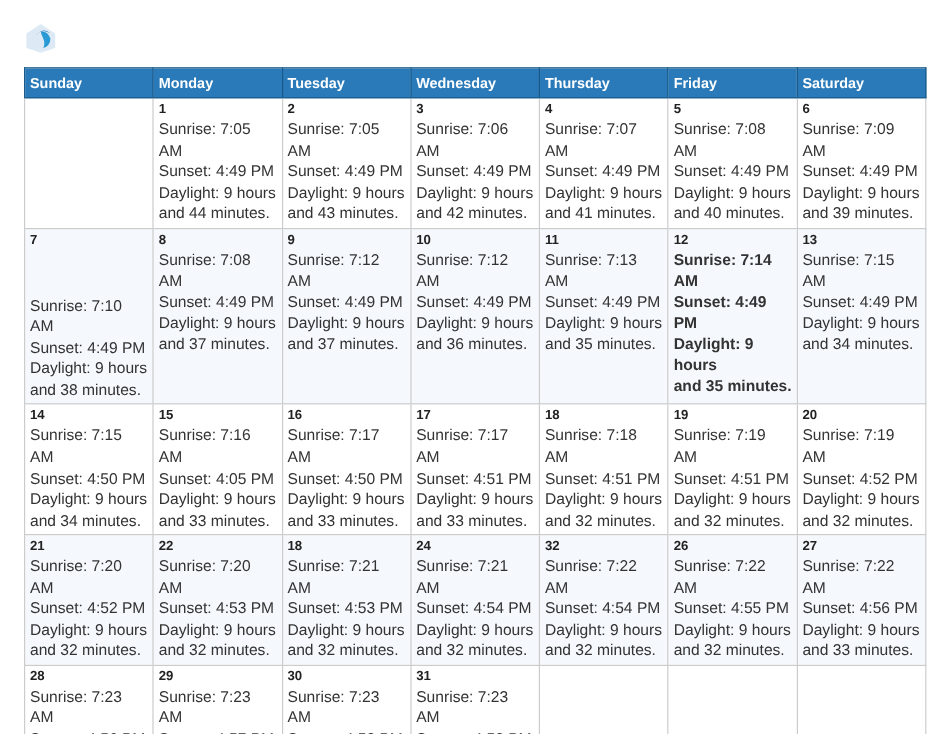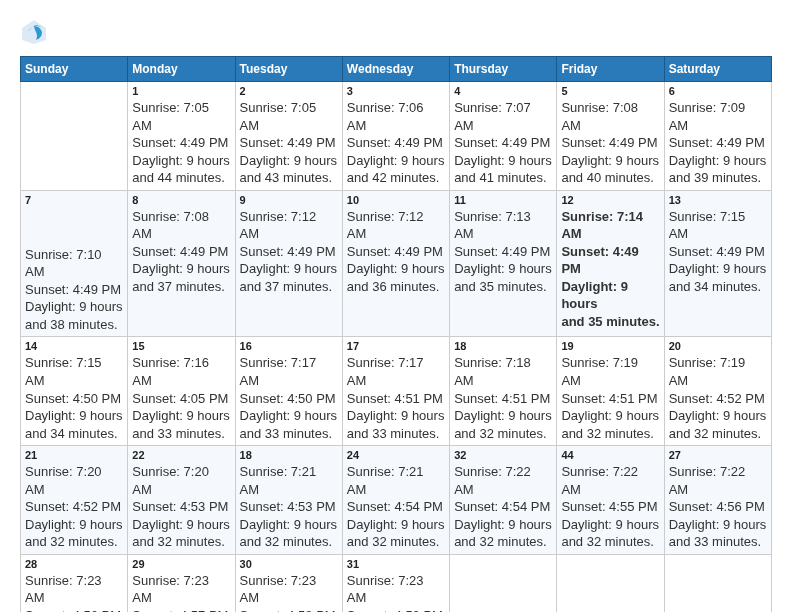--- a/index.html
+++ b/index.html
@@ -307,21 +307,21 @@
 and 32 minutes.</div>
           </td>
           <td>
             <span class="day-num">32</span>
             <div class="day-info" style="white-space: pre-line;">Sunrise: 7:22 AM
 Sunset: 4:54 PM
 Daylight: 9 hours
 and 32 minutes.</div>
           </td>
           <td>
-            <span class="day-num">44</span>
+            <span class="day-num">26</span>
             <div class="day-info" style="white-space: pre-line;">Sunrise: 7:22 AM
 Sunset: 4:55 PM
 Daylight: 9 hours
 and 32 minutes.</div>
           </td>
           <td>
             <span class="day-num">27</span>
             <div class="day-info" style="white-space: pre-line;">Sunrise: 7:22 AM
 Sunset: 4:56 PM
 Daylight: 9 hours

